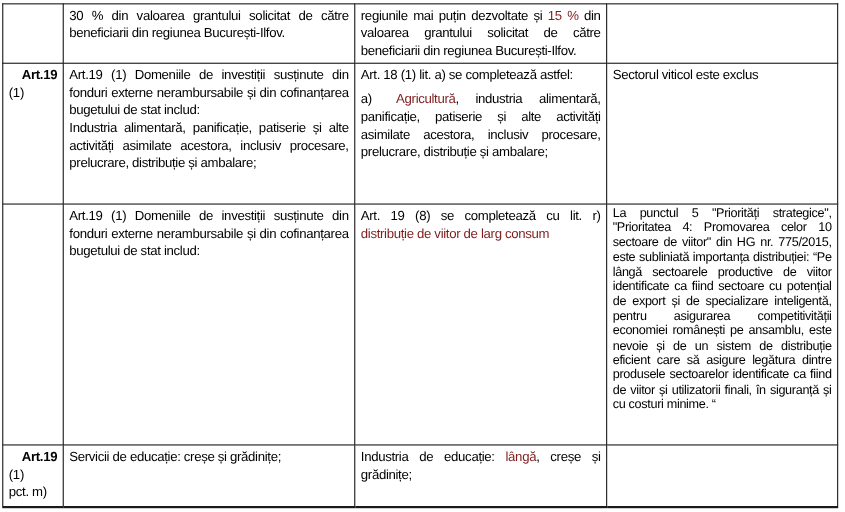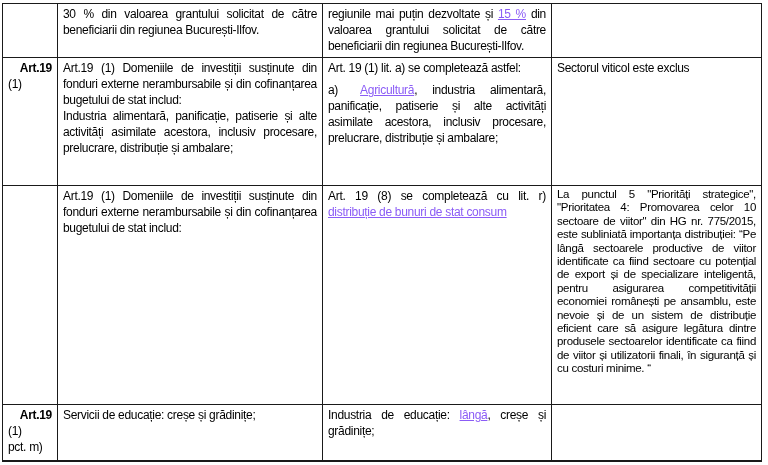--- a/index.html
+++ b/index.html
@@ -43,21 +43,21 @@
   }
   tr.r1 { height: 54px; }
   tr.r2 { height: 128px; }
   tr.r3 { height: 219px; }
   tr.r4 { height: 56px; }
   td.last-row { border-bottom: 2px solid #1a1a1a; }
   td p { margin: 0; }
   td p.gap { margin-top: 6px; }
   .ref-cell { text-align: left; }
   .ref-art { font-weight: bold; text-align: right; }
-  .red { color: #8b5cf6; text-decoration: underline; }
+  .red { color: #7f1d1d; }
   .tab { display: inline-block; width: 22px; }
   td.note-long {
     font-size: 11.5px;
     line-height: 13.4px;
     letter-spacing: -0.3px;
   }
 </style>
 </head>
 <body>
 
@@ -85,35 +85,35 @@
     <tr class="r2">
       <td class="ref-cell">
         <div class="ref-art">Art.19</div>
         <div>(1)</div>
       </td>
       <td>
         <p>Art.19 (1) Domeniile de investiții susținute din fonduri externe nerambursabile și din cofinanțarea bugetului de stat includ:</p>
         <p>Industria alimentară, panificație, patiserie și alte activități asimilate acestora, inclusiv procesare, prelucrare, distribuție și ambalare;</p>
       </td>
       <td>
-        <p>Art. 19 (1) lit. a) se completează astfel:</p>
+        <p>Art. 18 (1) lit. a) se completează astfel:</p>
         <p class="gap"><span>a)</span><span class="tab"></span><span class="red">Agricultură</span><span>, industria alimentară, panificație, patiserie și alte activități asimilate acestora, inclusiv procesare, prelucrare, distribuție și ambalare;</span></p>
       </td>
       <td>
         <p>Sectorul viticol este exclus</p>
       </td>
     </tr>
 
     <tr class="r3">
       <td class="ref-cell"></td>
       <td>
         <p>Art.19 (1) Domeniile de investiții susținute din fonduri externe nerambursabile și din cofinanțarea bugetului de stat includ:</p>
       </td>
       <td>
-        <p><span>Art. 19 (8) se completează cu lit. r) </span><span class="red">distribuție de bunuri de stat consum</span></p>
+        <p><span>Art. 19 (8) se completează cu lit. r) </span><span class="red">distribuție de viitor de larg consum</span></p>
       </td>
       <td class="note-long">
         <p>La punctul 5 "Priorități strategice", "Prioritatea 4: Promovarea celor 10 sectoare de viitor" din HG nr. 775/2015, este subliniată importanța distribuției: “Pe lângă sectoarele productive de viitor identificate ca fiind sectoare cu potențial de export și de specializare inteligentă, pentru asigurarea competitivității economiei românești pe ansamblu, este nevoie și de un sistem de distribuție eficient care să asigure legătura dintre produsele sectoarelor identificate ca fiind de viitor și utilizatorii finali, în siguranță și cu costuri minime. “</p>
       </td>
     </tr>
 
     <tr class="r4">
       <td class="ref-cell last-row">
         <div class="ref-art">Art.19</div>
         <div>(1)</div>

